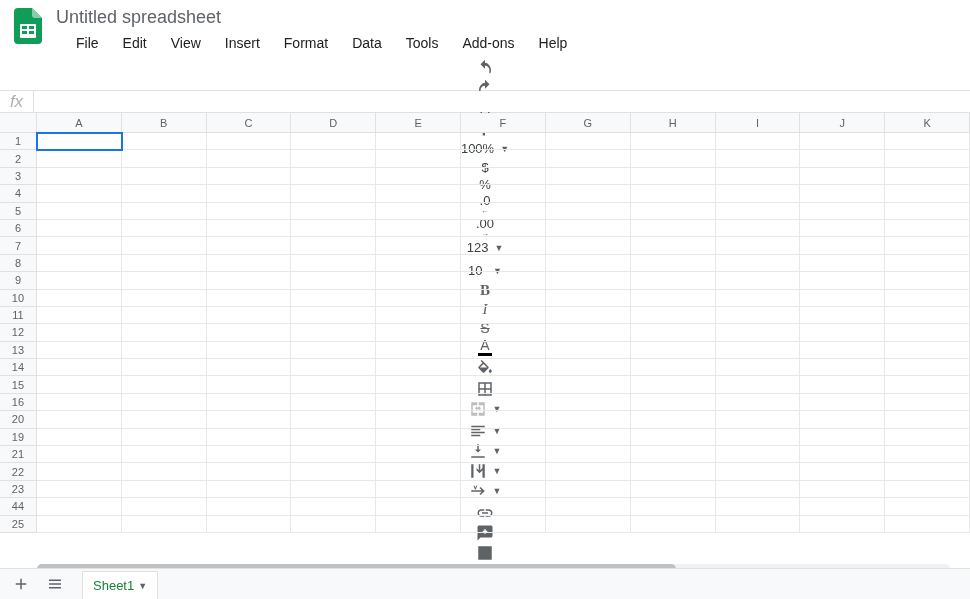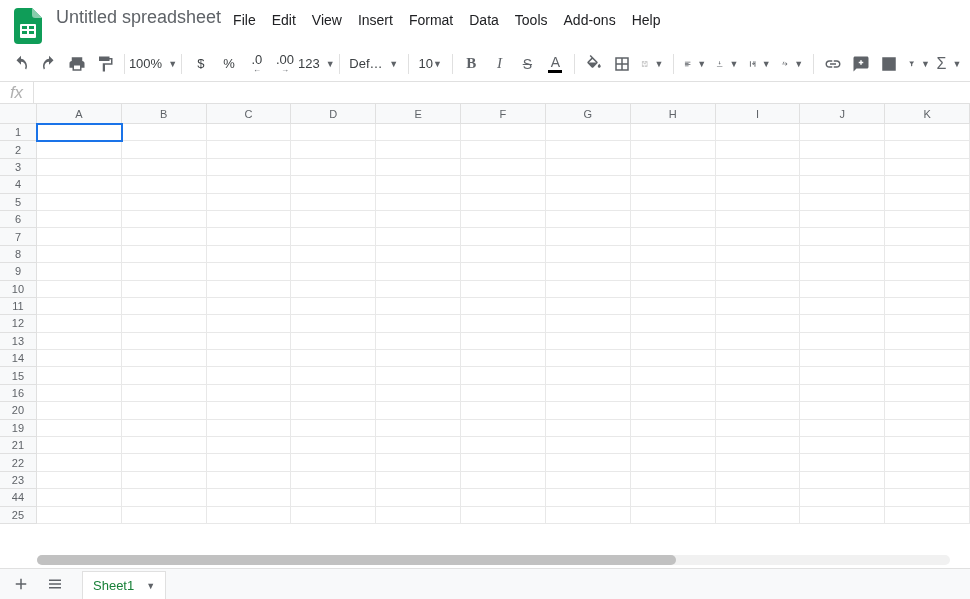--- a/index.html
+++ b/index.html
@@ -2,27 +2,27 @@
 <html><head>
 <meta charset="utf-8">
 <style>
 * { margin: 0; padding: 0; box-sizing: border-box; font-family: Arial, sans-serif; }
 body { width: 970px; height: 599px; overflow: hidden; background: #fff; color: #202124; }
 
 
 .header { display: flex; align-items: flex-start; padding: 6px 8px 0 8px; }
 .logo { width: 40px; height: 40px; display: flex; align-items: center; justify-content: center; margin-right: 4px; }
 .logo svg { width: 28px; height: 36px; }
-.title-area { display: flex; flex-direction: row; }
+.title-area { display: flex; flex-direction: column; }
 .doc-title { font-size: 18px; color: #5f6368; padding: 1px 4px; }
-.menubar { display: flex; gap: 0; margin-top: 2px; }
+.menubar { display: flex; gap: 8px; margin-top: 2px; margin-left: 16px; }
 .menu-item { font-size: 14px; color: #202124; padding: 4px 8px; cursor: pointer; border-radius: 4px; }
 
 
-.toolbar { display: flex; align-items: center; padding: 4px 8px; border-bottom: 1px solid #e0e0e0; gap: 2px; height: 36px; }
+.toolbar { display: flex; align-items: center; padding: 4px 8px; border-bottom: 1px solid #e0e0e0; gap: 2px; height: 36px; flex-direction: column; }
 .tb-btn { display: flex; align-items: center; justify-content: center; min-width: 26px; height: 26px; padding: 0 4px; cursor: pointer; border-radius: 2px; color: #5f6368; font-size: 13px; }
 .tb-sep { width: 1px; height: 20px; background: #e0e0e0; margin: 0 4px; }
 .tb-text { font-size: 13px; color: #3c4043; }
 .dropdown-caret { margin-left: 6px; font-size: 9px; color: #5f6368; }
 .zoom { display: flex; align-items: center; padding: 0 6px; }
 .font-select { display: flex; align-items: center; width: 80px; padding: 0 4px; overflow: hidden; white-space: nowrap; }
 .font-size-box { display: flex; align-items: center; width: 42px; padding: 0 4px; }
 .text-color-underline { width: 14px; height: 3px; background: #000; margin-top: 1px; }
 .tb-stack { display: flex; flex-direction: column; align-items: center; line-height: 1; }
 
@@ -40,21 +40,21 @@
 .row { display: flex; height: 17.4px; }
 .row-h { width: 37px; background: #f8f9fa; text-align: center; font-size: 11px; color: #5f6368; border-right: 1px solid #e0e0e0; border-bottom: 1px solid #e0e0e0; display:flex; align-items:center; justify-content:center; }
 .cell { width: 85px; border-right: 1px solid #e8e8e8; border-bottom: 1px solid #e8e8e8; font-size: 12px; }
 .cell.selected { outline: 2px solid #1a73e8; outline-offset: -1px; z-index: 2; position: relative; }
 .scrollbar-h { position: absolute; bottom: 0; left: 37px; right: 20px; height: 10px; background: #f1f1f1; border-radius: 5px; }
 .scrollbar-thumb { height: 100%; width: 70%; background: #c1c1c1; border-radius: 5px; }
 
 
 .sheet-bar { position: absolute; bottom: 0; left: 0; right: 0; height: 31px; display: flex; align-items: center; border-top: 1px solid #e0e0e0; background: #f8f9fa; padding: 0 6px; gap: 4px; }
 .sheet-btn { width: 30px; height: 26px; display:flex; align-items:center; justify-content:center; color:#5f6368; cursor:pointer; }
-.sheet-tab { background: #fff; border: 1px solid #e0e0e0; border-bottom: none; padding: 6px 10px; font-size: 13px; color: #188038; display:flex; align-items:center; gap:12px; border-radius: 0 0 0 0; margin-left: 8px; position: relative; top: 1px; justify-content: center; }
+.sheet-tab { background: #fff; border: 1px solid #e0e0e0; border-bottom: none; padding: 6px 10px; font-size: 13px; color: #188038; display:flex; align-items:center; gap:4px; border-radius: 0 0 0 0; margin-left: 8px; position: relative; top: 1px; justify-content: center; }
 .sheet-tab .caret { font-size: 9px; color: #5f6368; }
 
 svg { display: block; }
 .icon-sm { width: 18px; height: 18px; }
 </style>
 </head>
 <body>
 
 <div class="header">
   <div class="logo">

